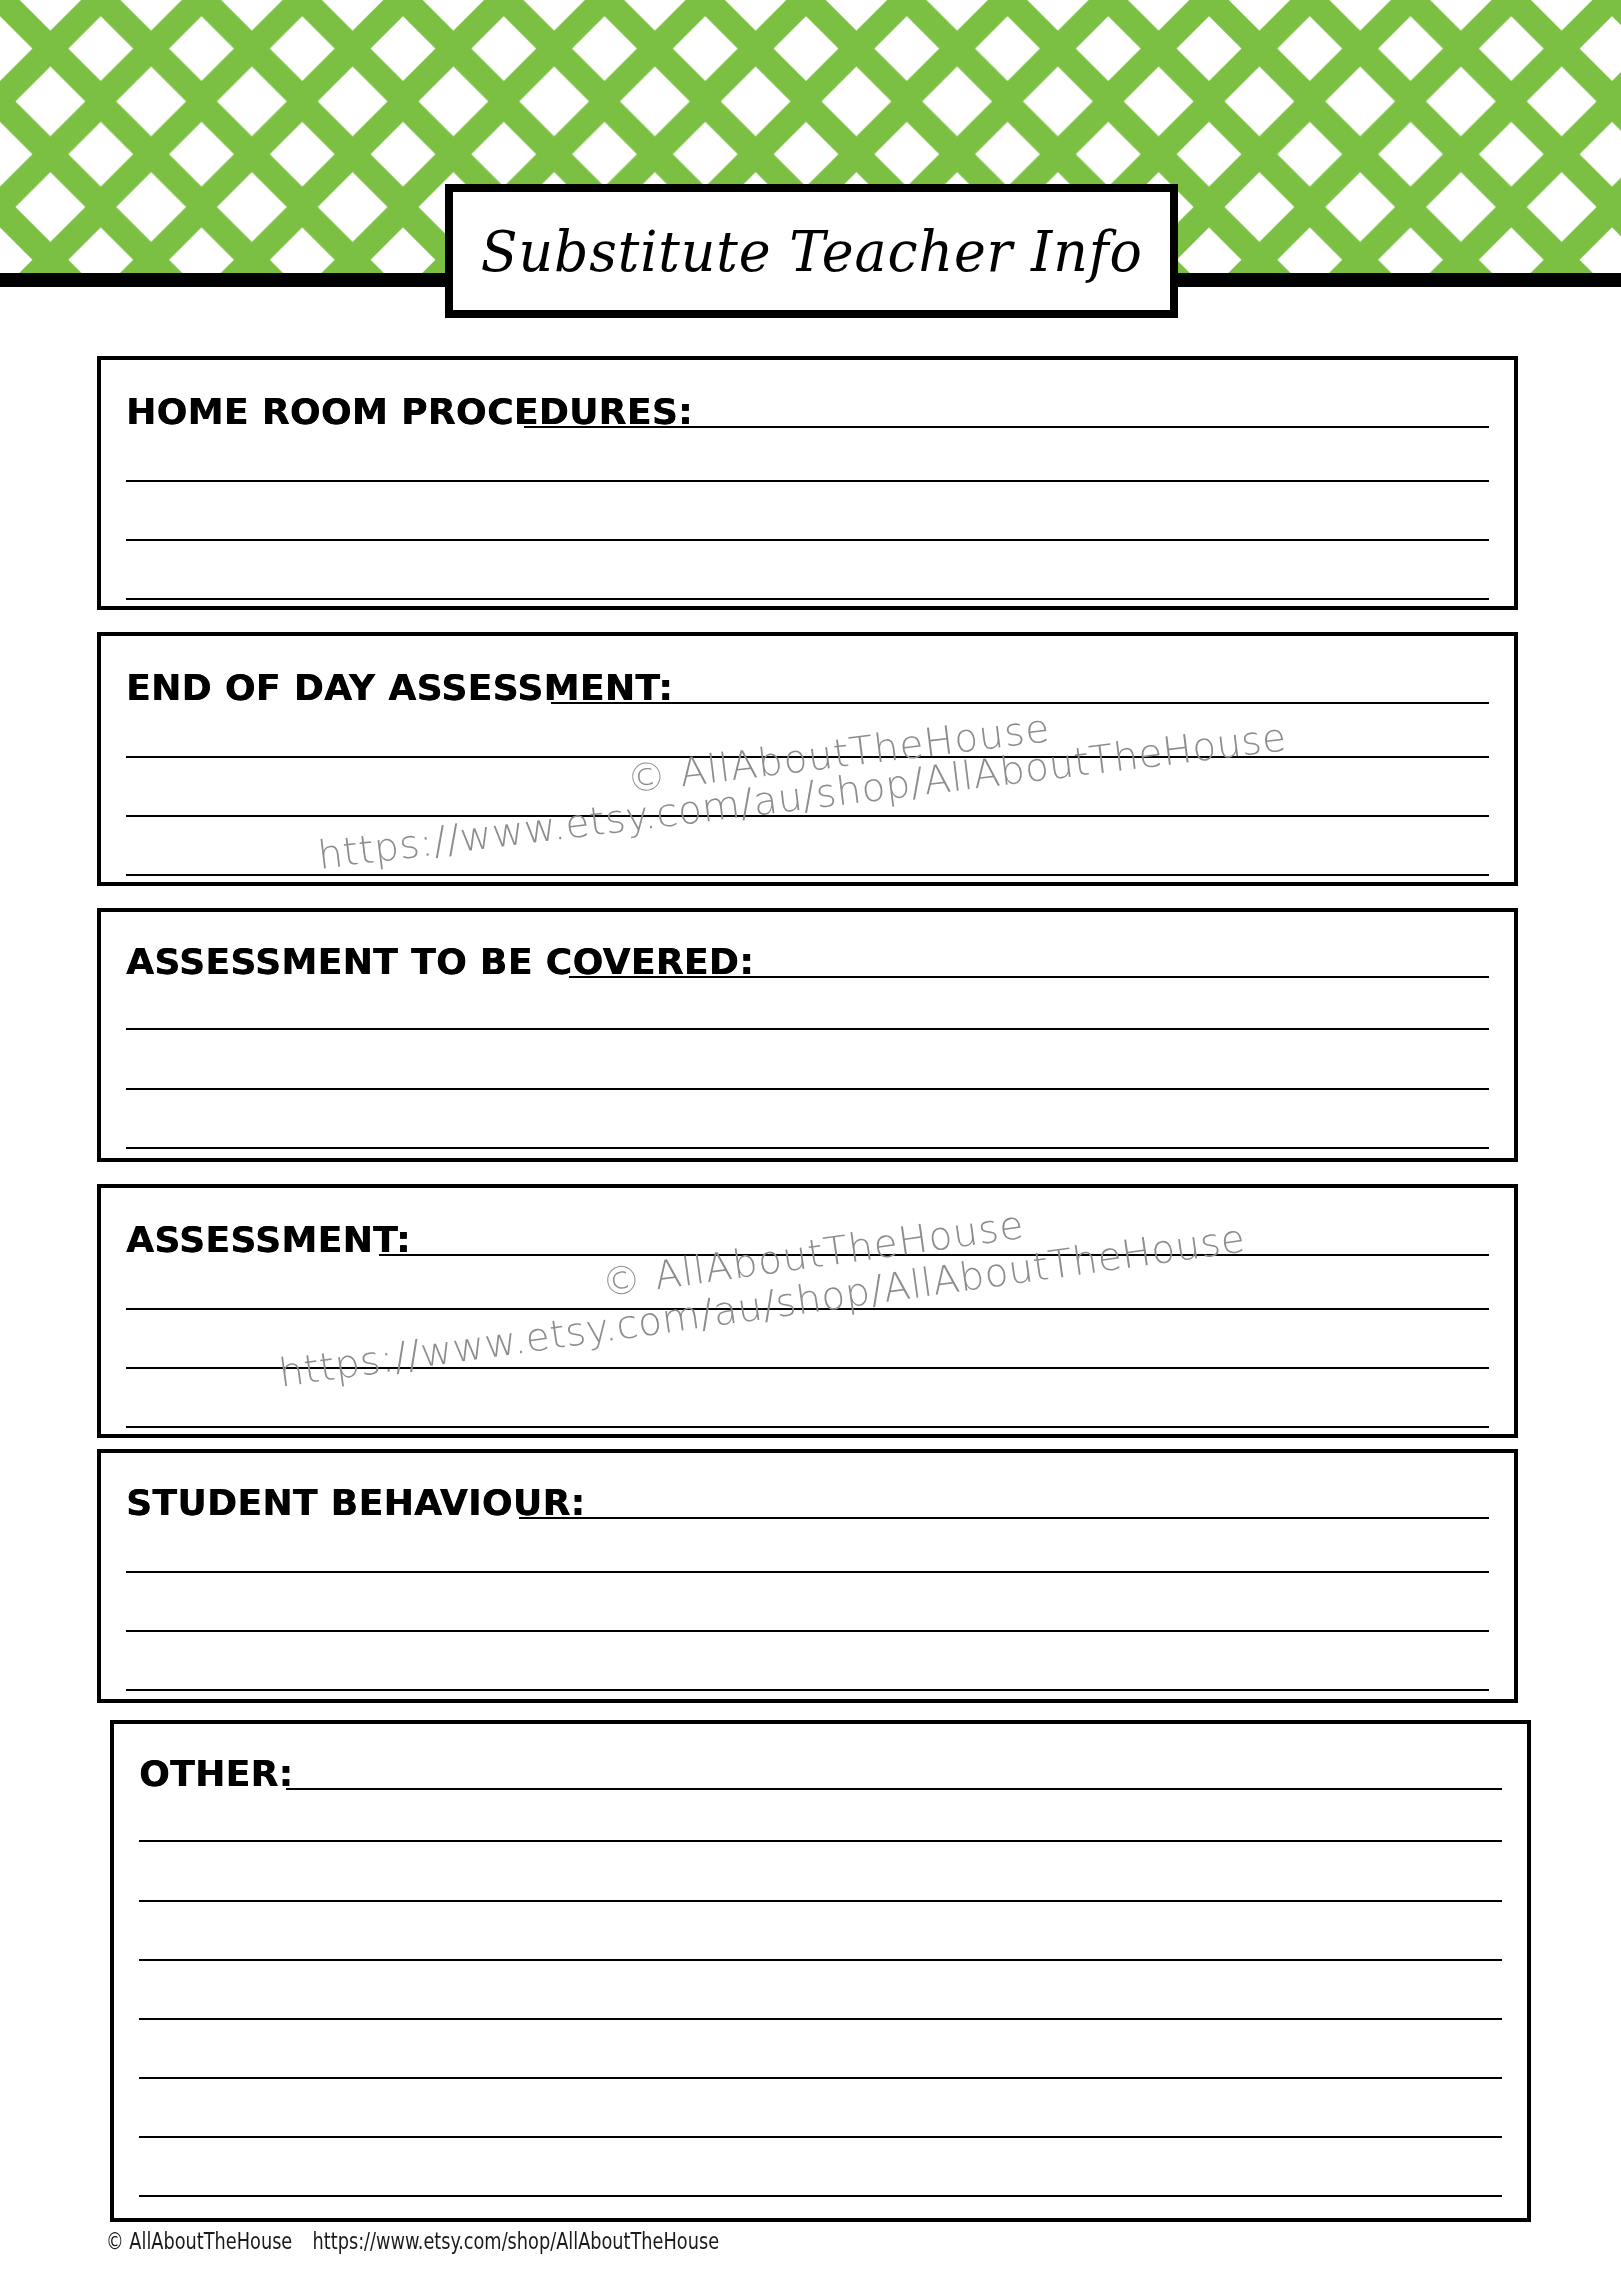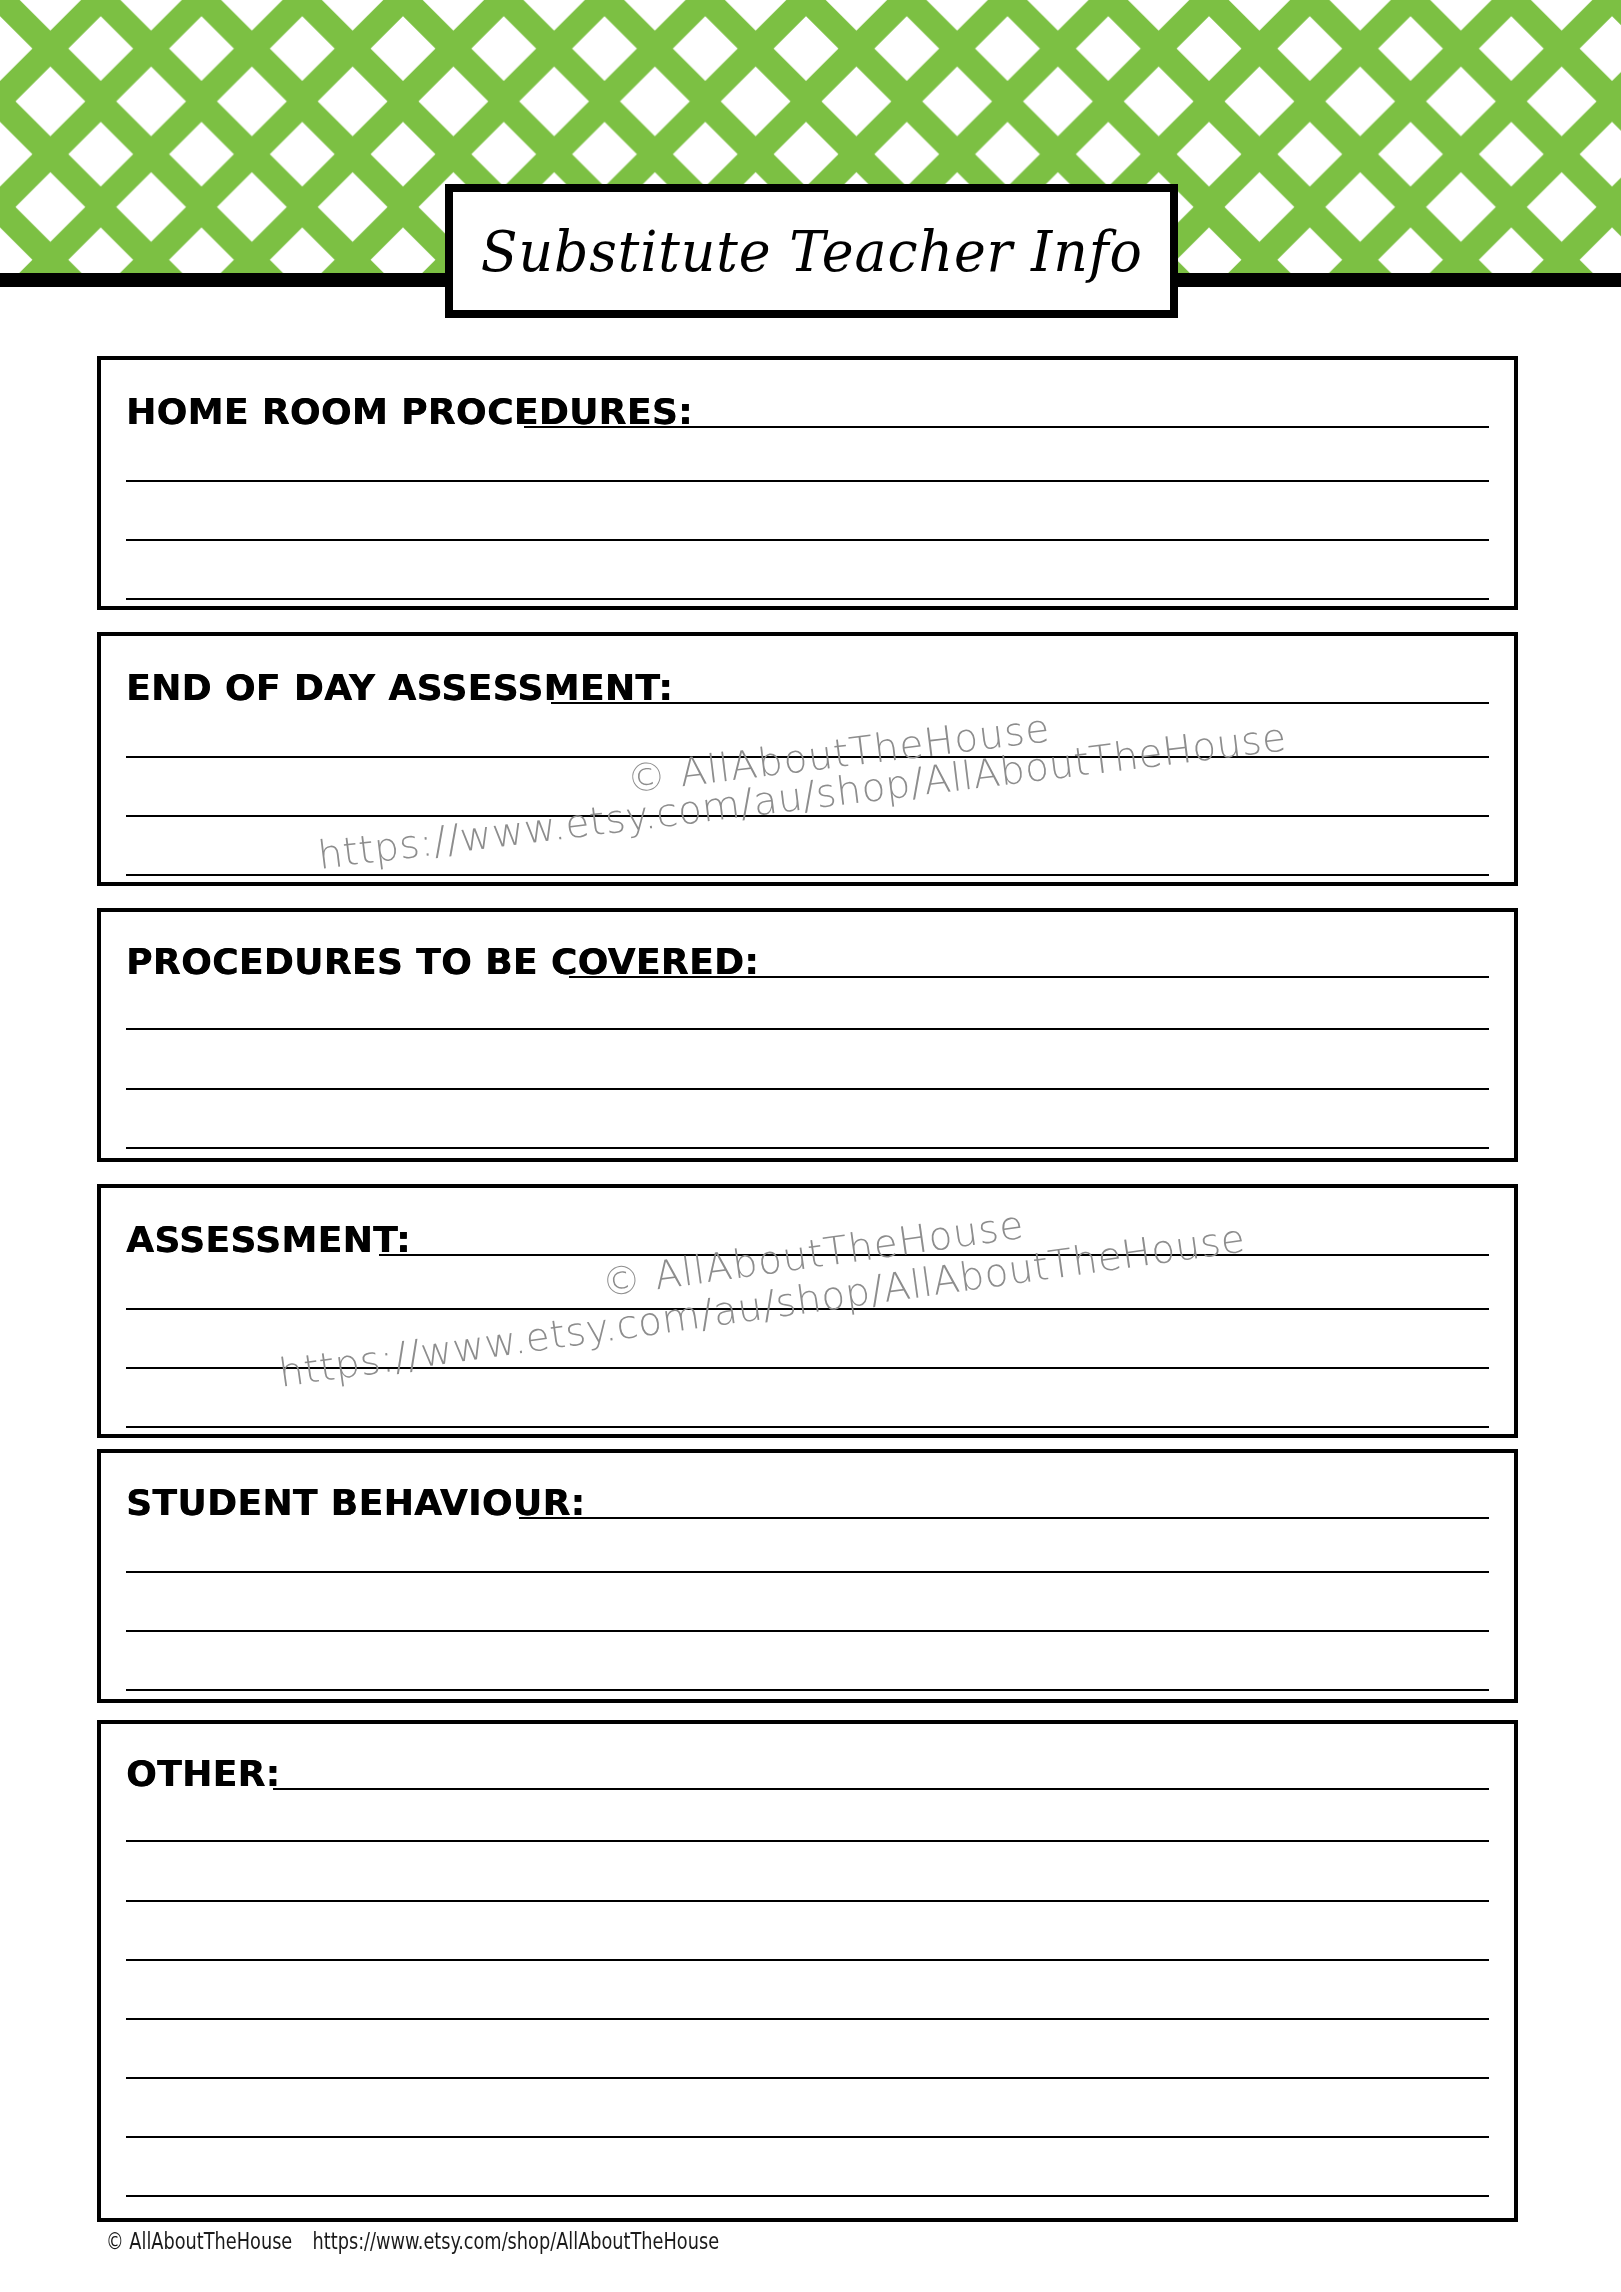--- a/index.html
+++ b/index.html
@@ -167,21 +167,21 @@
           <div class="heading-rule"></div>
         </div>
         <div class="write-line" style="top: 120px;"></div>
         <div class="write-line" style="top: 179px;"></div>
         <div class="write-line" style="top: 238px;"></div>
       </div>
     </div>
     <div class="section-box" style="top: 908px; height: 254px;">
       <div class="section-inner">
         <div class="heading-row" style="top: 32px;">
-          <div class="label-slot" style="width: 430px;"><span class="section-label">PROCEDURES TO BE COVERED:</span></div>
+          <div class="label-slot" style="width: 430px;"><span class="section-label">ASSESSMENT TO BE COVERED:</span></div>
           <div class="heading-rule"></div>
         </div>
         <div class="write-line" style="top: 116px;"></div>
         <div class="write-line" style="top: 176px;"></div>
         <div class="write-line" style="top: 235px;"></div>
       </div>
     </div>
     <div class="section-box" style="top: 1184px; height: 254px;">
       <div class="section-inner">
         <div class="heading-row" style="top: 34px;">
@@ -197,21 +197,21 @@
       <div class="section-inner">
         <div class="heading-row" style="top: 32px; gap: 40px;">
           <div class="label-slot" style="width: 340px;"><span class="section-label">STUDENT BEHAVIOUR:</span></div>
           <div class="heading-rule"></div>
         </div>
         <div class="write-line" style="top: 118px;"></div>
         <div class="write-line" style="top: 177px;"></div>
         <div class="write-line" style="top: 236px;"></div>
       </div>
     </div>
-    <div class="section-box" style="top: 1720px; height: 502px;">
+    <div class="section-box" style="top: 1720px; height: 502px; margin-left: 13px;">
       <div class="section-inner">
         <div class="heading-row" style="top: 32px;">
           <div class="label-slot" style="width: 134px;"><span class="section-label">OTHER:</span></div>
           <div class="heading-rule"></div>
         </div>
         <div class="write-line" style="top: 116px;"></div>
         <div class="write-line" style="top: 176px;"></div>
         <div class="write-line" style="top: 235px;"></div>
         <div class="write-line" style="top: 294px;"></div>
         <div class="write-line" style="top: 353px;"></div>

